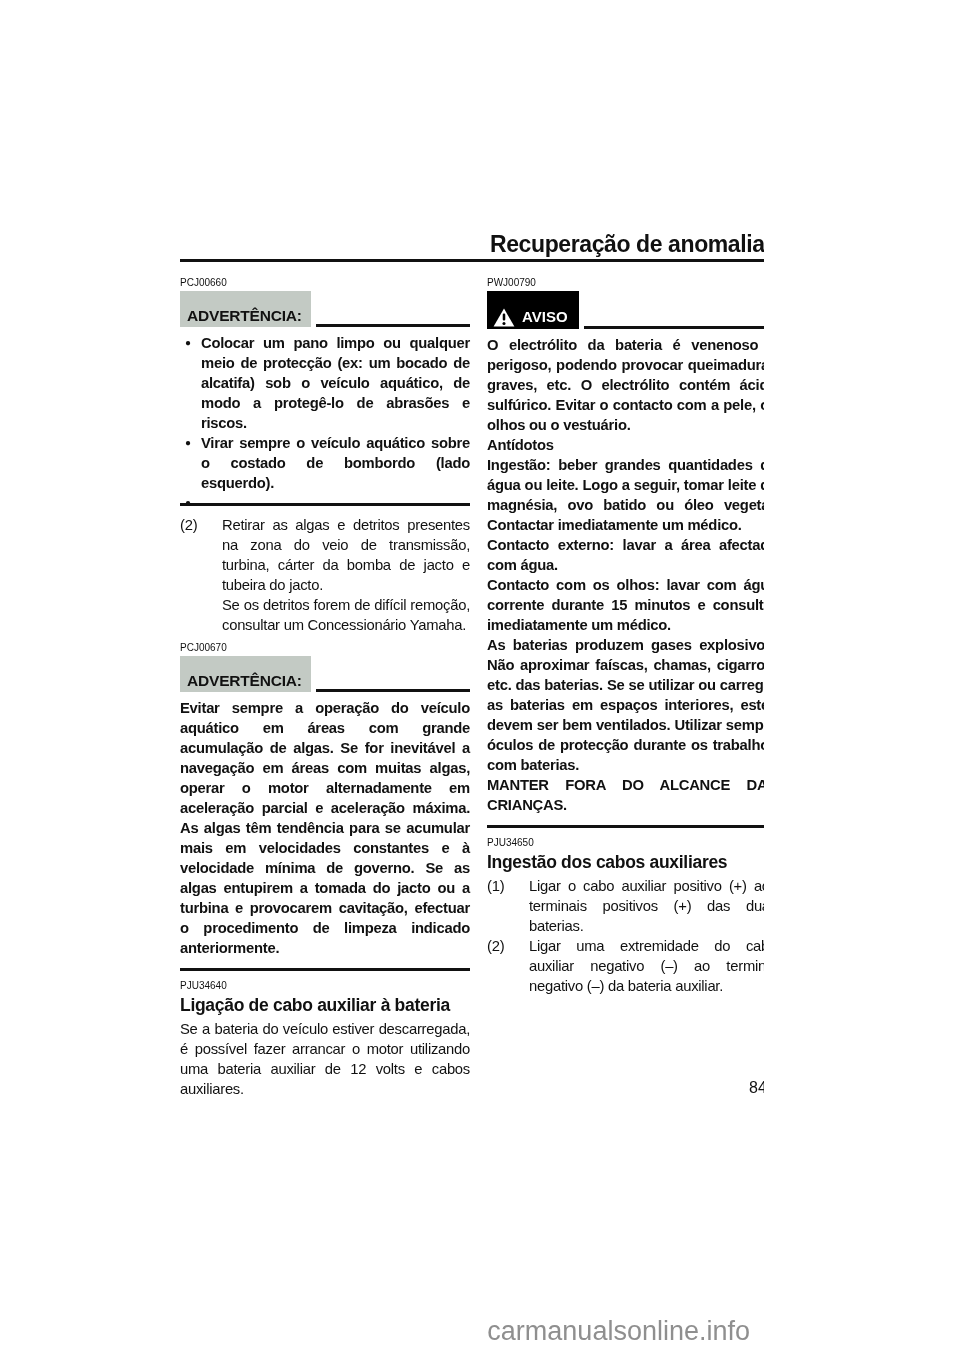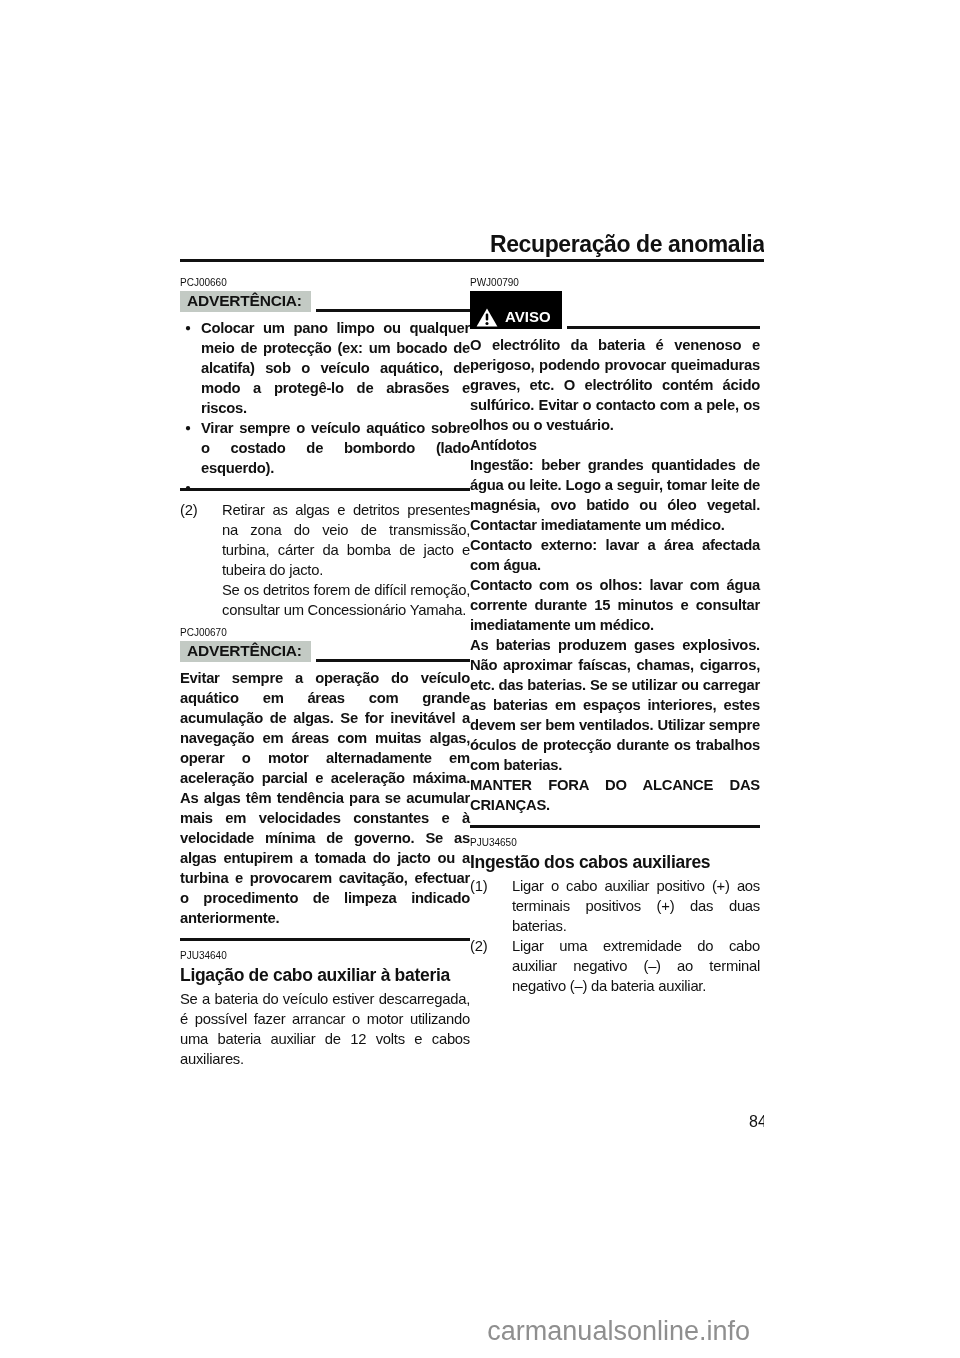--- a/index.html
+++ b/index.html
@@ -14,28 +14,28 @@
   body{
     width:960px;height:1358px;background:#ffffff;
     font-family:"Liberation Sans", sans-serif;color:var(--text);
   }
   .page{position:relative;width:764px;height:1358px;background:#ffffff;overflow:hidden;}
   .content{position:absolute;left:180px;top:232px;width:597px;}
   .page-title{
     font-size:23px;font-weight:700;text-align:right;line-height:25px;letter-spacing:-0.4px;
   }
   .title-rule{border-bottom:3px solid var(--rule);margin-top:2px;}
-  .columns{display:flex;margin-top:8px;align-items:flex-start;}
+  .columns{display:flex;gap:17px;margin-top:8px;align-items:flex-start;}
   .col{width:290px;flex:none;}
 
   .code{font-size:10px;line-height:12px;margin:7px 0 2px;letter-spacing:0;}
   .label-row{display:flex;align-items:flex-end;margin:0 0 6px;}
   .caution-box{
     background:var(--caution-bg);font-weight:700;font-size:15.5px;line-height:20px;
-    padding:0 9px 1px 7px;letter-spacing:-0.2px;white-space:nowrap;
+    padding:15px 9px 1px 7px;letter-spacing:-0.2px;white-space:nowrap;
   }
   .warning-box{
     background:var(--warning-bg);color:var(--warning-text);font-weight:700;font-size:15px;
     line-height:20px;padding:16px 11px 2px 6px;display:inline-flex;align-items:center;gap:7px;
     white-space:nowrap;
   }
   .warning-box svg{display:block;}
   .label-rule{flex:1;border-bottom:3px solid var(--rule);margin-left:5px;}
 
   .rule{border-bottom:3px solid var(--rule);margin:10px 0 9px;}
@@ -52,21 +52,21 @@
     position:absolute;left:5px;top:0;font-size:10px;line-height:20px;
   }
 
   .num-item{display:flex;font-size:14.8px;line-height:20px;letter-spacing:-0.25px;margin:0;}
   .num-item .num{width:42px;flex:none;}
   .num-item .itext{flex:1;text-align:justify;}
   .num-item .itext .ipara{margin:0;}
 
   .heading{font-size:17.5px;font-weight:700;line-height:22px;margin:1px 0 3px;letter-spacing:-0.3px;}
 
-  .page-number{position:absolute;left:730px;top:1113px;width:56px;text-align:center;font-size:16px;line-height:18px;}
+  .page-number{position:absolute;left:730px;top:1079px;width:56px;text-align:center;font-size:16px;line-height:18px;}
   .watermark{
     position:absolute;right:14px;top:1316px;font-size:27px;line-height:30px;
     color:var(--watermark);letter-spacing:0;
   }
 </style>
 </head>
 <body>
 
 <div class="page">
   <div class="content">

